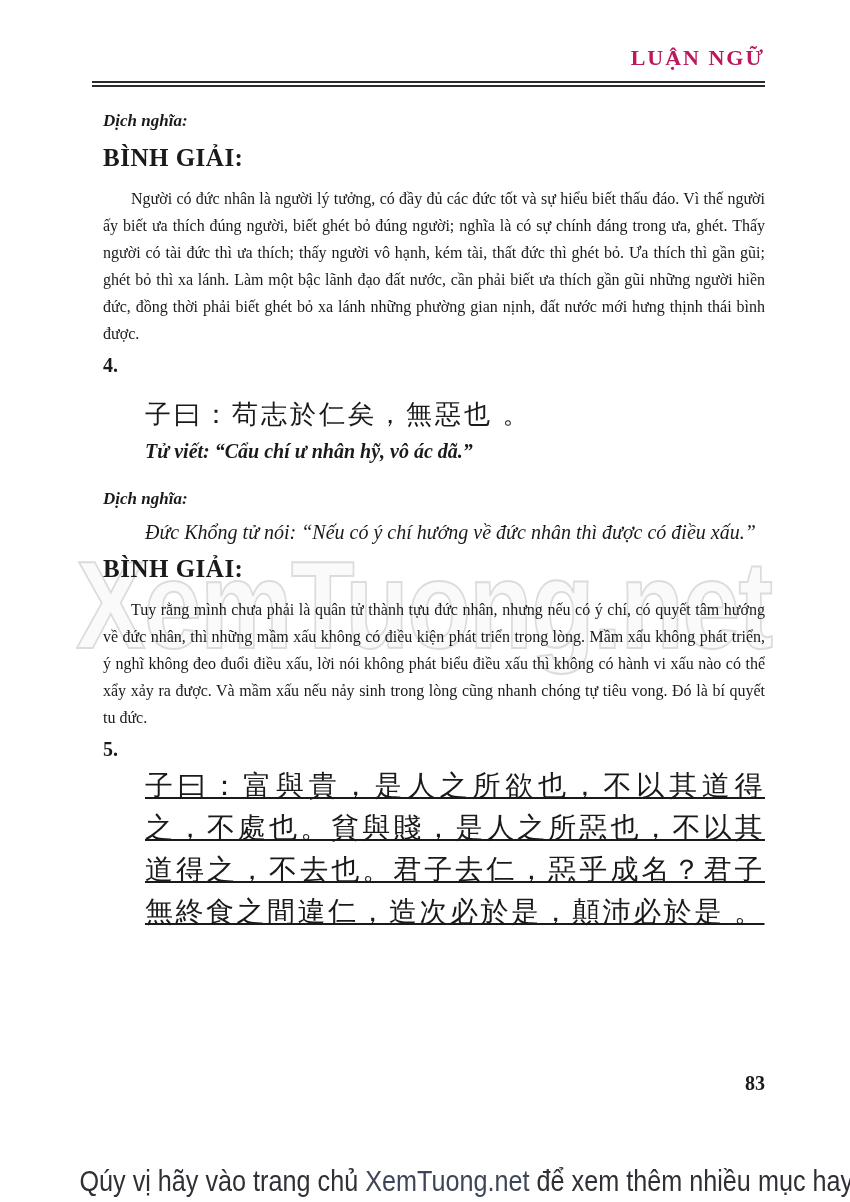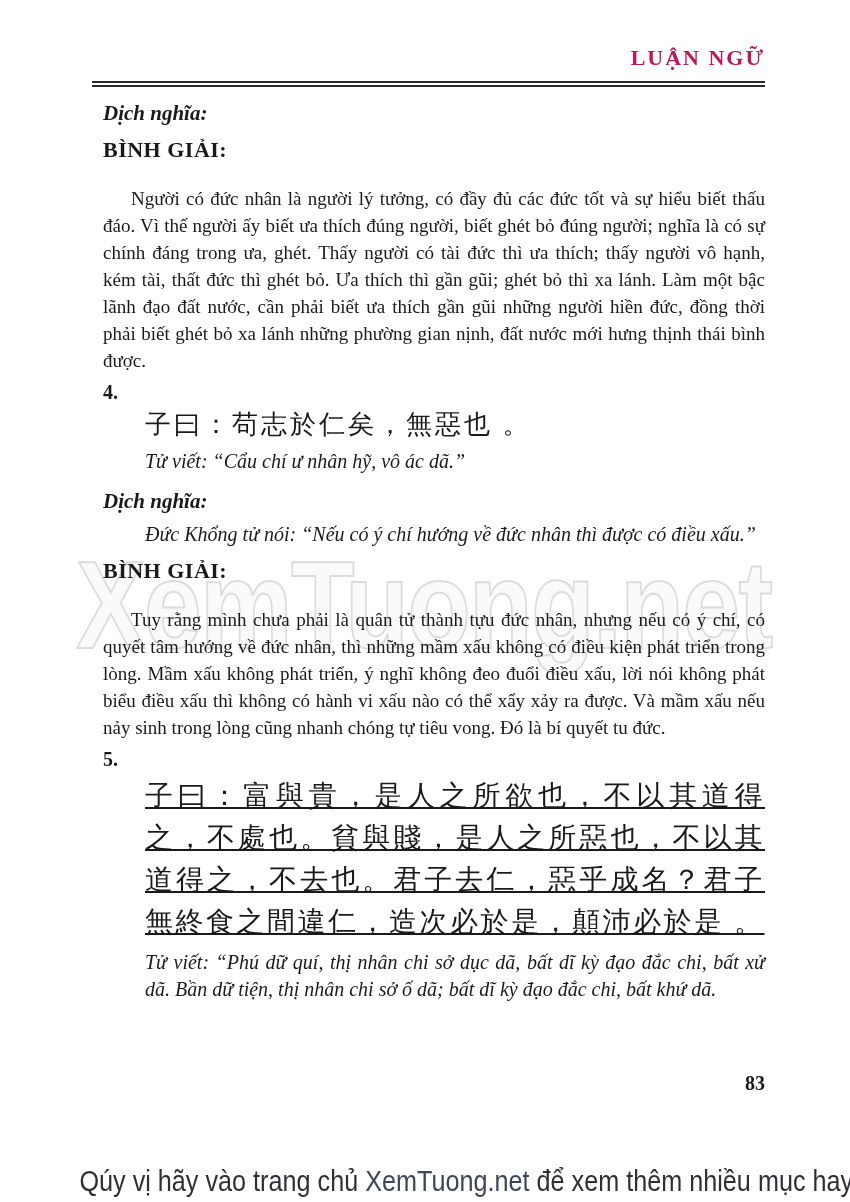--- a/index.html
+++ b/index.html
@@ -41,73 +41,74 @@
     color:#be185d;
   }
   .rule{
     margin-top:11px;
     margin-left:-11px;
     height:2px;
     border-top:2px solid #2b2b2b;
     border-bottom:2px solid #2b2b2b;
   }
   .h-dich{
-    margin-top:12px;
+    margin-top:20px;
     font-weight:bold;
     font-style:italic;
-    font-size:21px;
+    font-size:17px;
     line-height:28px;
   }
   .quote{
     margin:6px 0 0 42px;
     font-style:italic;
     font-size:20px;
     line-height:27px;
     text-align:justify;
   }
   .h-binh{
     margin-top:8px;
     font-weight:bold;
-    font-size:22px;
+    font-size:25px;
     line-height:30px;
     letter-spacing:0.5px;
   }
   .para{
-    margin-top:20px;
-    font-size:19px;
+    margin-top:12px;
+    font-size:16px;
     line-height:27px;
     text-align:justify;
     text-indent:28px;
   }
   .section-num{
     margin-top:6px;
     font-weight:bold;
     font-size:20px;
     line-height:24px;
   }
   .chinese-sm{
-    margin:4px 0 0 42px;
+    margin:21px 0 0 42px;
     font-size:26px;
     line-height:34px;
     letter-spacing:3px;
   }
   .chinese-lg{
     margin:4px 0 0 42px;
     font-size:28px;
     line-height:42px;
     letter-spacing:2.5px;
     text-align:justify;
     text-decoration:underline;
   }
   .tu-viet{
     margin:6px 0 0 42px;
     font-style:italic;
     font-size:20px;
     line-height:27px;
     text-align:justify;
+    font-weight:bold;
   }
   .page-number{
     position:absolute;
     right:85px;top:1072px;
     z-index:1;
     font-weight:bold;
     font-size:20px;
     text-align:right;
   }
   .footer{
@@ -150,21 +151,20 @@
     <div class="tu-viet">Tử viết: “Cẩu chí ư nhân hỹ, vô ác dã.”</div>
 
     <div class="h-dich">Dịch nghĩa:</div>
     <div class="quote">Đức Khổng tử nói: “Nếu có ý chí hướng về đức nhân thì được có điều xấu.”</div>
 
     <div class="h-binh">BÌNH GIẢI:</div>
     <div class="para">Tuy rằng mình chưa phải là quân tử thành tựu đức nhân, nhưng nếu có ý chí, có quyết tâm hướng về đức nhân, thì những mầm xấu không có điều kiện phát triển trong lòng. Mầm xấu không phát triển, ý nghĩ không đeo đuổi điều xấu, lời nói không phát biểu điều xấu thì không có hành vi xấu nào có thể xẩy xảy ra được. Và mầm xấu nếu nảy sinh trong lòng cũng nhanh chóng tự tiêu vong. Đó là bí quyết tu đức.</div>
 
     <div class="section-num">5.</div>
     <div class="chinese-lg">子曰：富與貴，是人之所欲也，不以其道得之，不處也。貧與賤，是人之所惡也，不以其道得之，不去也。君子去仁，惡乎成名？君子無終食之間違仁，造次必於是，顛沛必於是 。</div>
-    <div class="tu-viet">Tử viết: “Phú dữ quí, thị nhân chi sở dục dã, bất dĩ kỳ đạo đắc chi, bất xử dã. Bần dữ tiện, thị nhân chi sở ố dã; bất dĩ kỳ đạo đắc chi, bất khứ dã.</div>
 
   </div>
 
   <div class="page-number">83</div>
 
   <div class="footer">
     <span class="footer-inner"><span>Qúy vị hãy vào trang chủ </span><span class="footer-link">XemTuong.net</span><span> để xem thêm nhiều mục hay khác</span></span>
   </div>
 
 </div>

